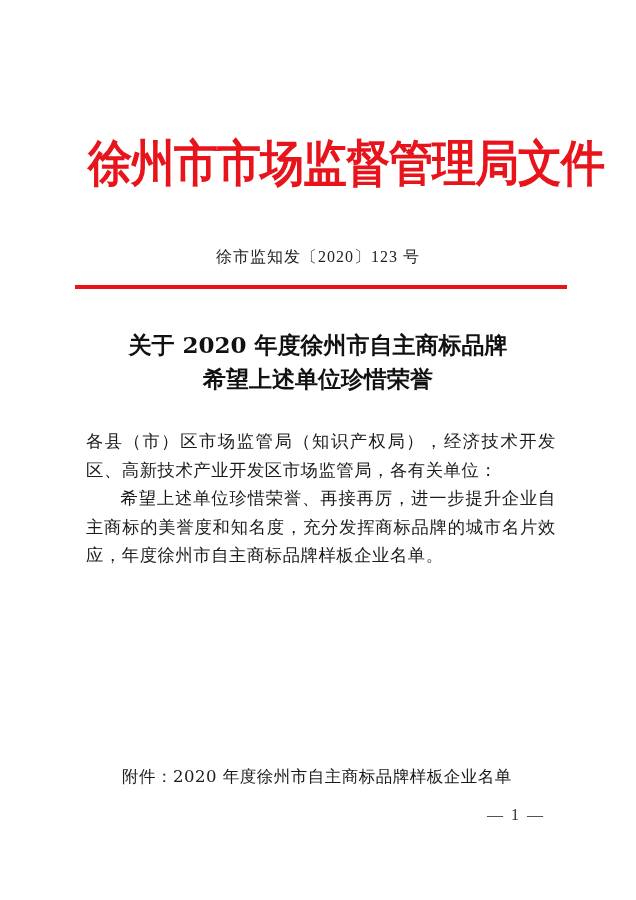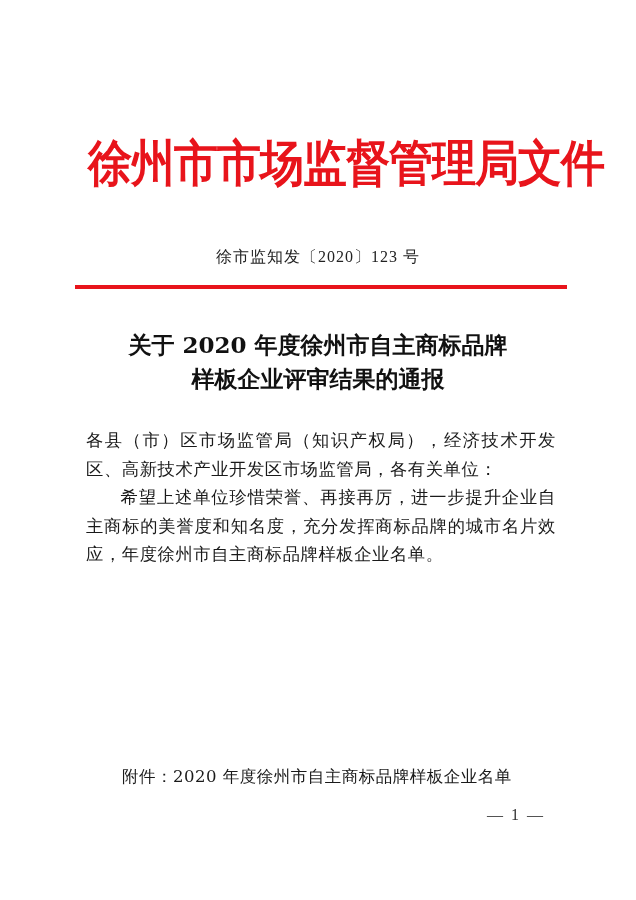--- a/index.html
+++ b/index.html
@@ -24,21 +24,21 @@
   }
   .notice-title {
     position: absolute; left: 0; width: 636px; top: 328px; text-align: center;
     font-size: 23px; line-height: 34px; font-weight: bold; color: #111;
     font-family: "DejaVu Serif", serif;
   }
   .notice-title div { white-space: nowrap; }
   .body-text {
     position: absolute; left: 86px; top: 428px; width: 470px;
     font-size: 17.3px; line-height: 28.6px; color: #1a1a1a;
-    font-family: Liberation Mono, monospace; letter-spacing: 0.6px;
+    font-family: Liberation Serif, serif; letter-spacing: 0.6px;
   }
   .body-text p { margin: 0; text-align: justify; text-align-last: left; }
   .body-text p.indent { text-indent: 2em; }
   .attachment {
     position: absolute; left: 122px; top: 765px; font-size: 16.5px; line-height: 24px;
     color: #1a1a1a; white-space: nowrap; letter-spacing: 0.5px;
     font-family: "DejaVu Serif", serif;
     text-align: right;
   }
   .page-number {
@@ -48,21 +48,21 @@
 </style>
 </head>
 <body>
 
 <div class="header-title">徐州市市场监督管理局文件</div>
 <div class="doc-number">徐市监知发〔2020〕123 号</div>
 <div class="red-rule"></div>
 
 <div class="notice-title">
   <div>关于 2020 年度徐州市自主商标品牌</div>
-  <div>样板企业评审结果的通报</div>
+  <div>希望上述单位珍惜荣誉</div>
 </div>
 
 <div class="body-text">
   <p>各县（市）区市场监管局（知识产权局），经济技术开发区、高新技术产业开发区市场监管局，各有关单位：</p>
   <p class="indent">希望上述单位珍惜荣誉、再接再厉，进一步提升企业自主商标的美誉度和知名度，充分发挥商标品牌的城市名片效应，年度徐州市自主商标品牌样板企业名单。</p>
 </div>
 
 <div class="attachment">附件：2020 年度徐州市自主商标品牌样板企业名单</div>
 <div class="page-number">— 1 —</div>
 

